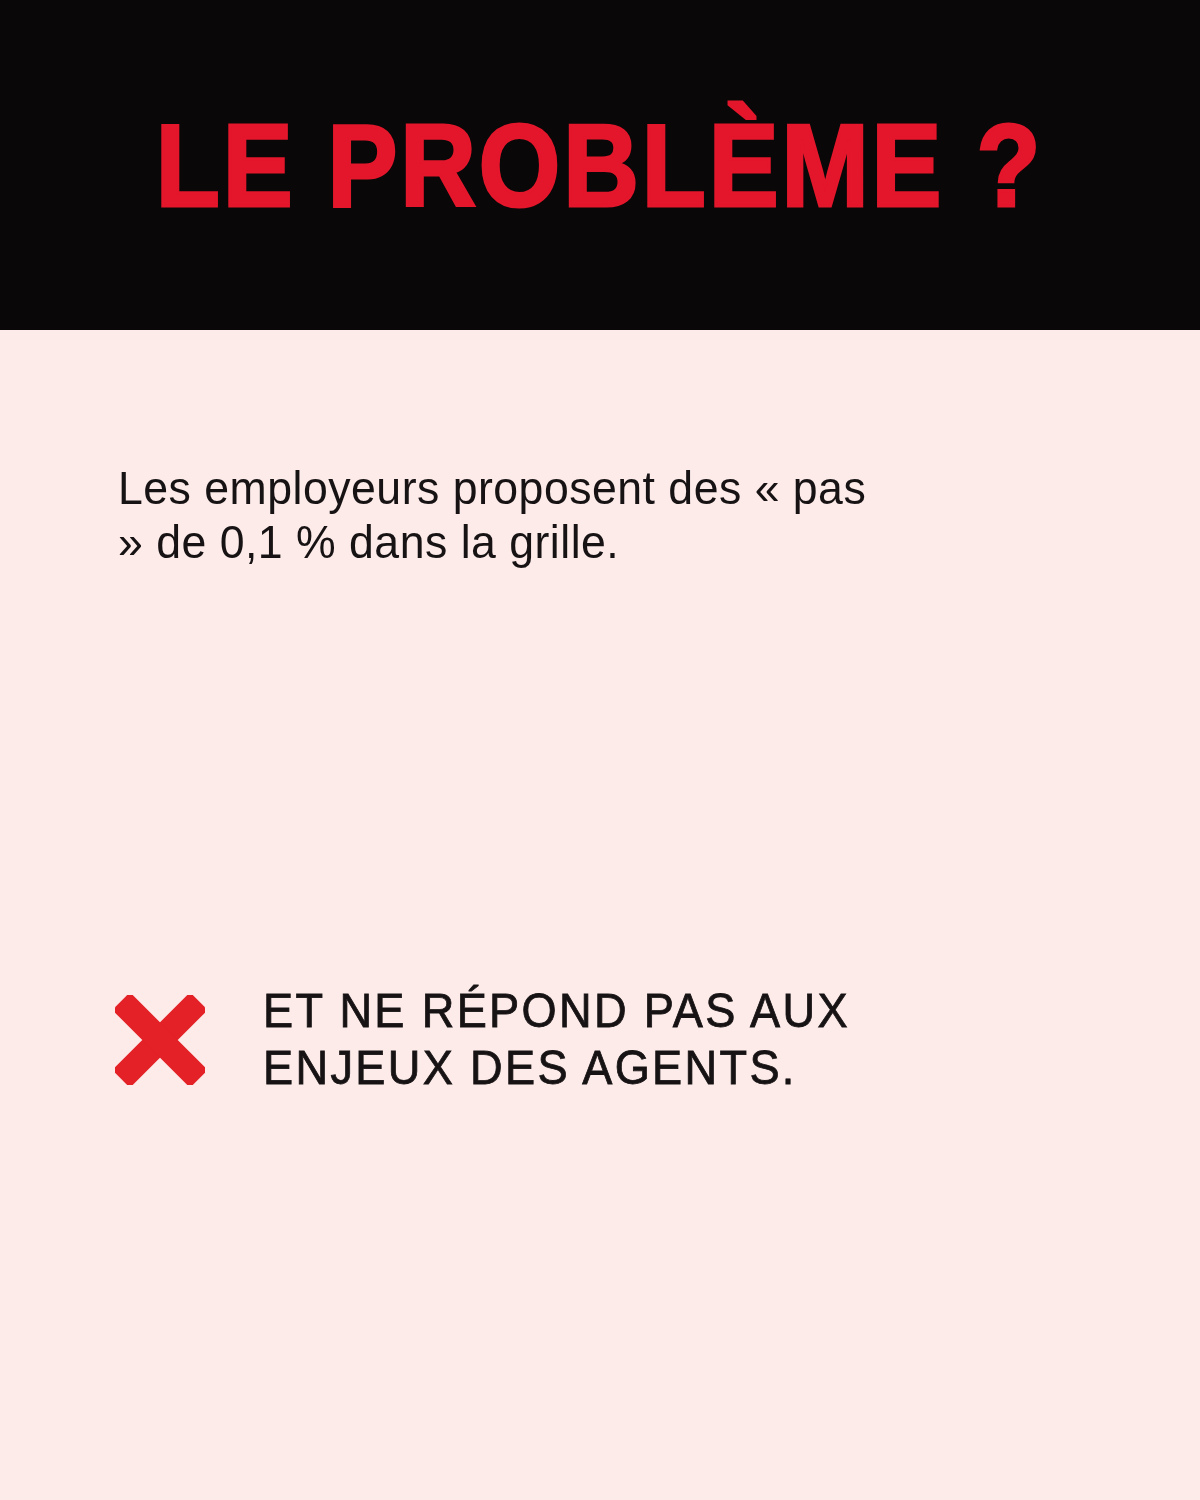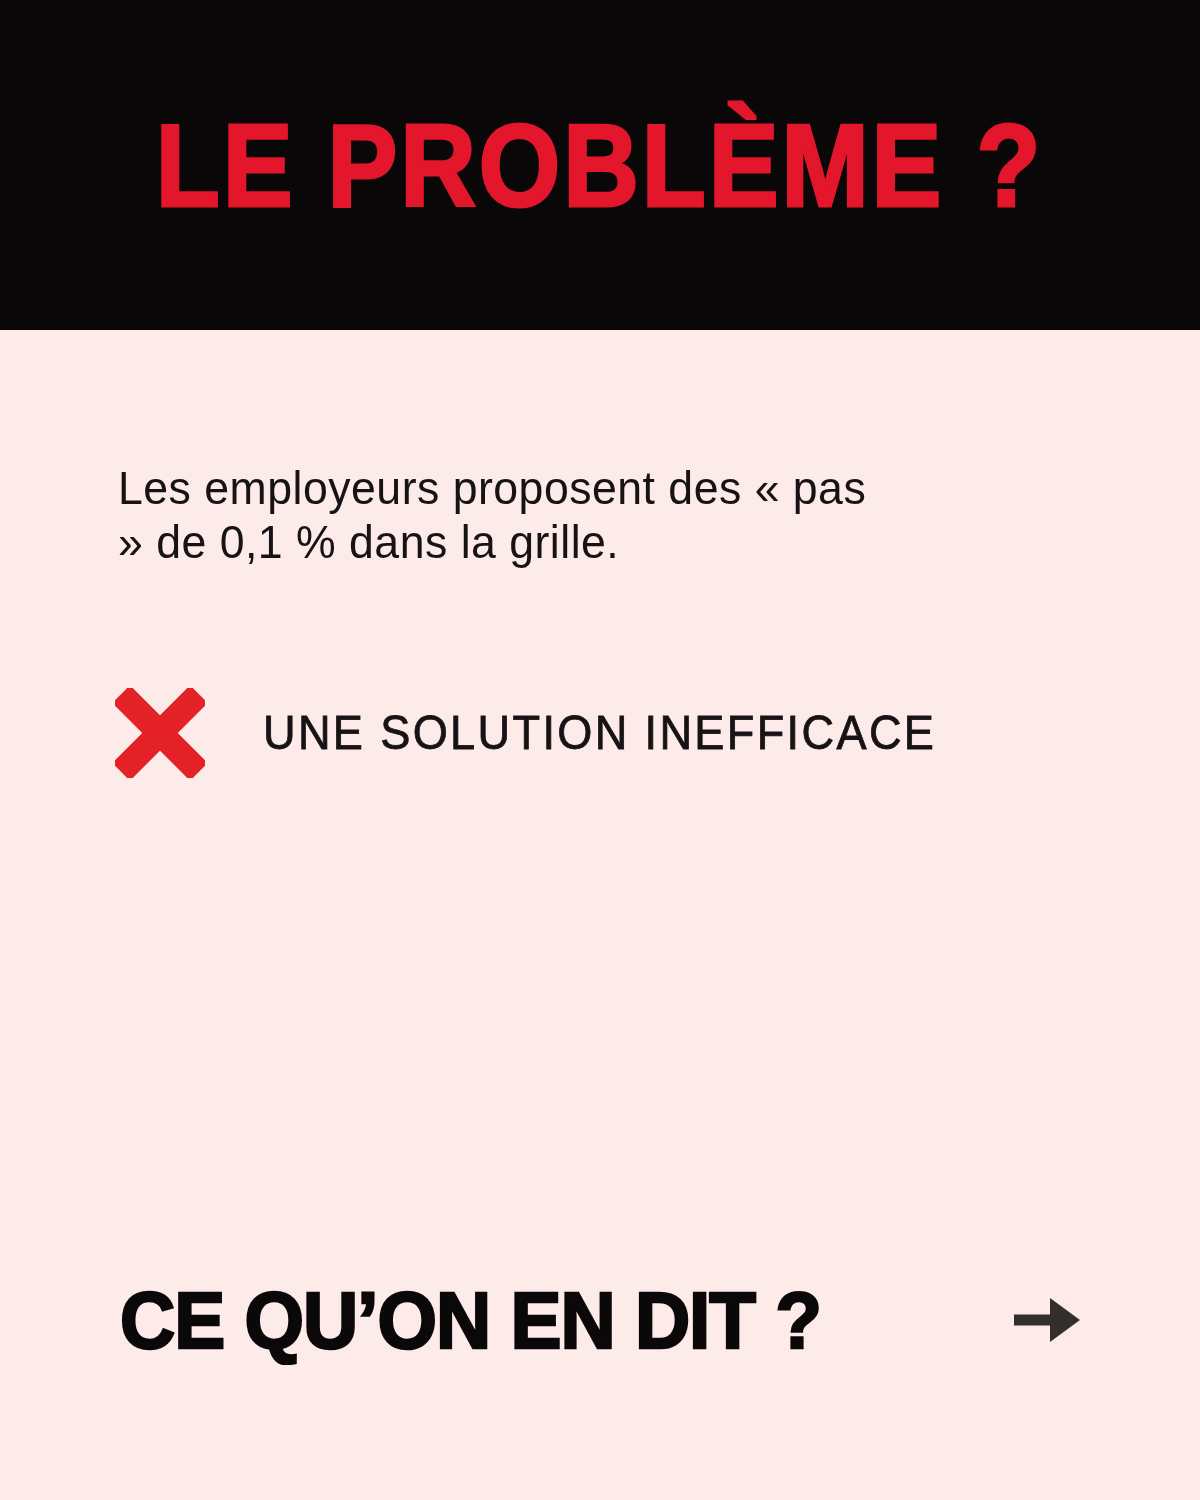--- a/index.html
+++ b/index.html
@@ -71,39 +71,29 @@
 
 <div class="canvas">
 
   <div class="header">
     <div class="page-title">LE PROBLÈME ?</div>
   </div>
 
   <div class="intro">Les employeurs proposent des « pas
 » de 0,1 % dans la grille.</div>
 
-  <div class="bullet-row row-0">
+
+
+  <div class="bullet-row row-2">
     <span class="x-icon">
       <svg viewBox="0 0 90 90" aria-hidden="true">
         <g fill="#e32126" transform="rotate(45 45 45)">
           <rect x="32.5" y="-10" width="25" height="110"></rect>
           <rect x="-10" y="32.5" width="110" height="25"></rect>
         </g>
       </svg>
     </span>
-    <span class="bullet-text">UNE SOLUTION INEFFICACE</span>
+    <span class="bullet-text">ET NE RÉPOND PAS AUX
+ENJEUX DES AGENTS.</span>
   </div>
 
-
-
-  <div class="footer">
-    <span class="cta-text">CE QU’ON EN DIT ?</span>
-    <span class="arrow-right">
-      <svg viewBox="0 0 66 52" aria-hidden="true">
-        <g fill="#332e2e">
-          <rect x="0" y="20.5" width="42" height="11"></rect>
-          <polygon points="36,4 66,26 36,48"></polygon>
-        </g>
-      </svg>
-    </span>
-  </div>
 
 </div>
 
 </body></html>

